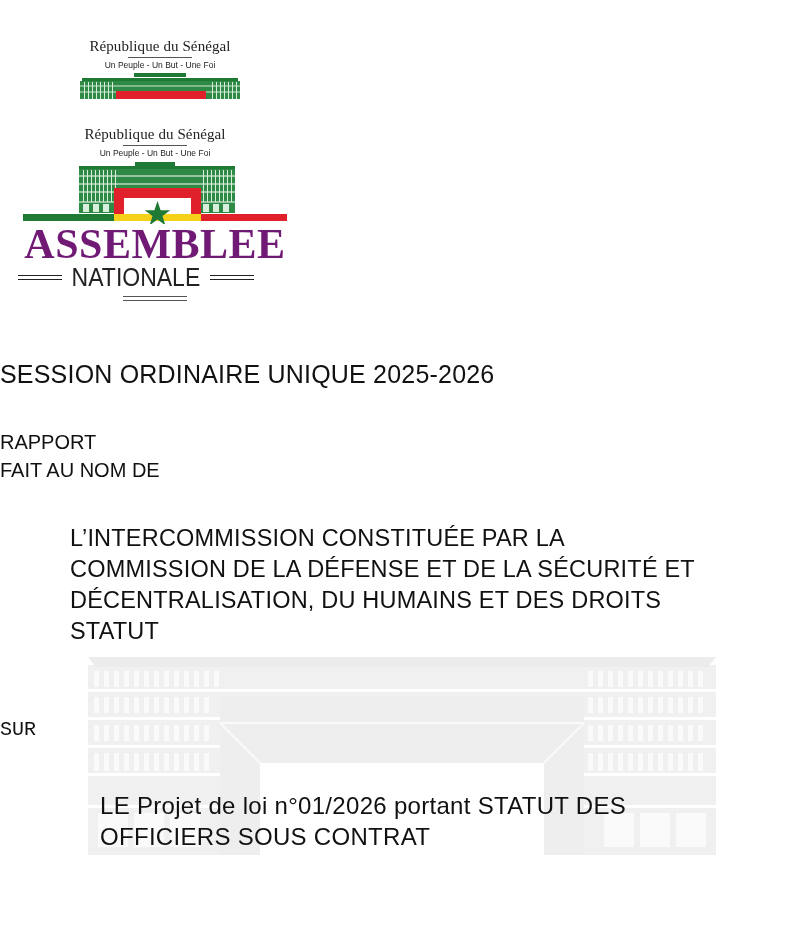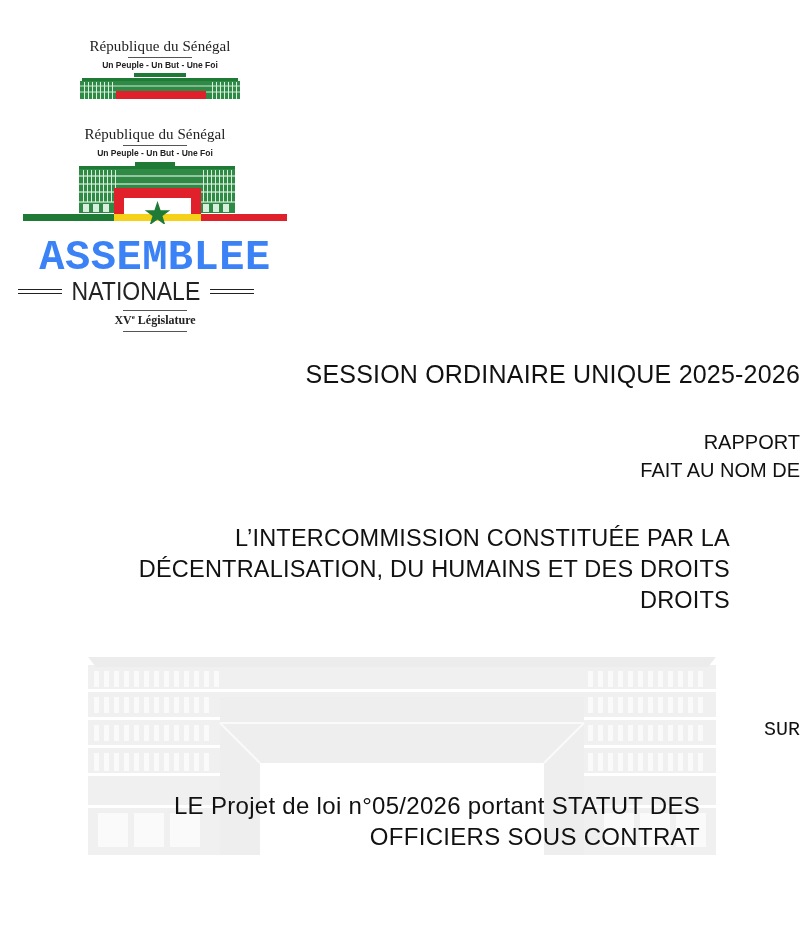--- a/index.html
+++ b/index.html
@@ -6,31 +6,31 @@
     html, body { width: 800px; height: 934px; background: #ffffff; overflow: hidden; }
     body { position: relative; font-family: "Liberation Sans", "DejaVu Sans", sans-serif; color: #111; }
 
     .watermark { position: absolute; left: 88px; top: 645px; width: 628px; height: 210px; }
 
     .logo-small { position: absolute; left: 70px; top: 38px; width: 180px; text-align: center; }
     .logo-big { position: absolute; left: 18px; top: 126px; width: 274px; text-align: center; }
 
     .rep-title { font-family: "Liberation Serif", "DejaVu Serif", serif; font-weight: normal; font-size: 15px; color: #222; letter-spacing: 0.1px; }
     .rep-rule { width: 64px; height: 1px; background: #555; margin: 2px auto 2px; }
-    .rep-motto { font-family: "Liberation Sans", sans-serif; font-size: 8.5px; color: #222; font-weight: bold; }
-
-    .ass-title { font-family: Liberation Mono, monospace; font-weight: bold; font-size: 42px; letter-spacing: 0.5px; color: #3b82f6; line-height: 40px; margin-top: 14px; }
+    .rep-motto { font-family: "Liberation Sans", sans-serif; font-size: 8.5px; color: #222; }
+
+    .ass-title { font-family: Liberation Serif, serif; font-weight: bold; font-size: 42px; letter-spacing: 0.5px; color: #701a75; line-height: 40px; margin-top: 0; }
     .nat-row { display: flex; align-items: center; margin-top: 0px; }
     .nat-lines { width: 44px; height: 5px; border-top: 1.5px solid #222; border-bottom: 1.5px solid #222; }
     .nat-text { font-family: "Liberation Sans", sans-serif; font-size: 25px; font-weight: normal; letter-spacing: 0px; color: #222; margin: 0 4px; line-height: 26px; transform: scaleX(0.92); }
     .leg-rule { width: 64px; height: 1px; background: #555; margin: 6px auto 2px; }
     .leg-text { font-family: "Liberation Serif", "DejaVu Serif", serif; font-weight: bold; font-size: 12px; color: #222; }
     .leg-text sup { font-size: 7px; }
 
-    .doc-text { position: absolute; left: 0; width: 800px; text-align: right; font-family: "Liberation Sans", "DejaVu Sans", sans-serif; color: #111; }
+    .doc-text { position: absolute; left: 0; width: 800px; text-align: left; font-family: "Liberation Sans", "DejaVu Sans", sans-serif; color: #111; }
     .session { top: 360px; font-size: 25px; letter-spacing: 0.2px; }
     .rapport { top: 428px; font-size: 20px; line-height: 28px; }
     .commission { top: 523px; left: 70px; width: 660px; font-size: 23.5px; line-height: 31px; letter-spacing: 0.2px; }
     .sur { top: 718px; font-size: 20px; font-family: Liberation Mono, monospace; }
     .projet { top: 790px; left: 100px; width: 600px; font-size: 24px; line-height: 31px; letter-spacing: 0.3px; }
   </style>
 </head>
 <body>
 
 <svg class="watermark" viewBox="0 0 628 210" xmlns="http://www.w3.org/2000/svg">
@@ -234,35 +234,35 @@
     <rect x="178" y="52" width="86" height="7" fill="#e0202a"></rect>
     <polygon points="134.5,42 137.6,51.2 147.3,51.3 139.5,57 142.4,66.3 134.5,60.6 126.6,66.3 129.5,57 121.7,51.3 131.4,51.2" fill="#1f7a35" transform="translate(0,-3)"></polygon>
   </svg>
   <div class="ass-title">ASSEMBLEE</div>
   <div class="nat-row">
     <span class="nat-lines"></span>
     <span class="nat-text">NATIONALE</span>
     <span class="nat-lines"></span>
   </div>
   <div class="leg-rule"></div>
-  <div class="leg-text"><span>XV</span><sup>e</sup><span> Législature</span></div>
   <div class="rep-rule" style="margin-top:3px;"></div>
 </div>
 
 <div class="doc-text session">SESSION ORDINAIRE UNIQUE 2025-2026</div>
 
 <div class="doc-text rapport">
   <div>RAPPORT</div>
   <div>FAIT AU NOM DE</div>
 </div>
 
 <div class="doc-text commission">
   <div>L’INTERCOMMISSION CONSTITUÉE PAR LA</div>
+  <div>COMMISSION DE LA DÉFENSE ET DE LA SÉCURITÉ ET</div>
   <div>DÉCENTRALISATION, DU HUMAINS ET DES DROITS</div>
-  <div>DROITS</div>
+  <div>STATUT</div>
 </div>
 
 <div class="doc-text sur">SUR</div>
 
 <div class="doc-text projet">
-  <div>LE Projet de loi n°05/2026 portant STATUT DES</div>
+  <div>LE Projet de loi n°01/2026 portant STATUT DES</div>
   <div>OFFICIERS SOUS CONTRAT</div>
 </div>
 
 </body></html>

